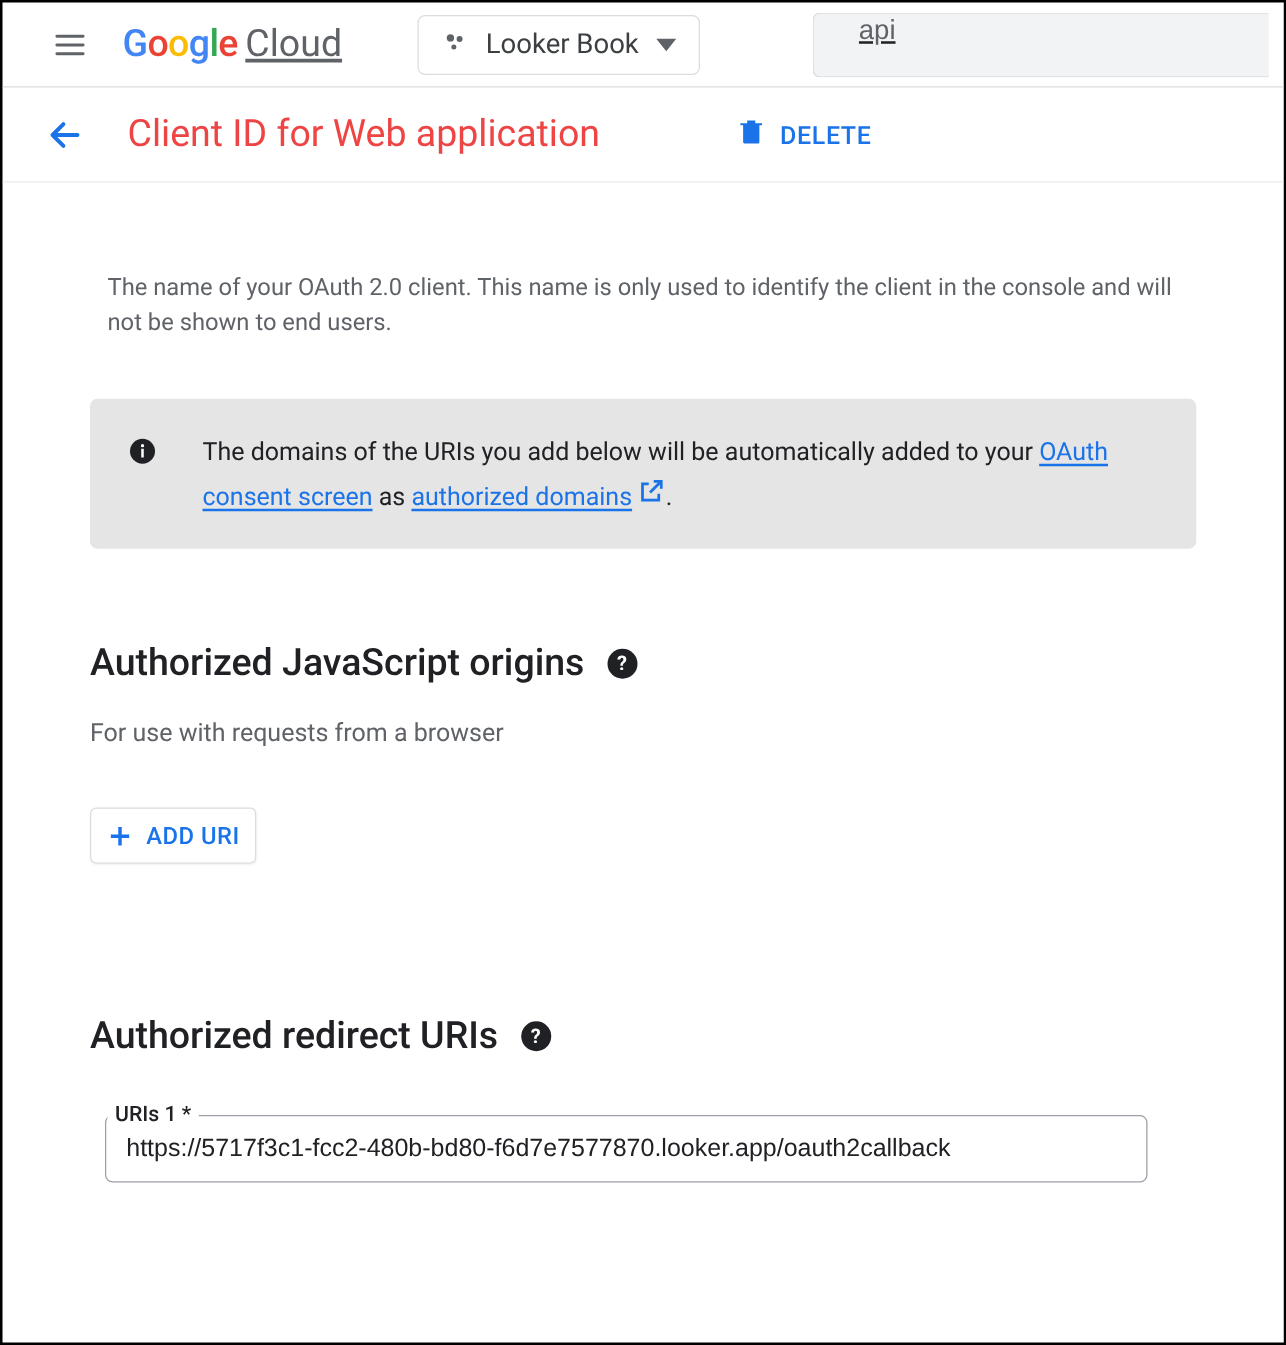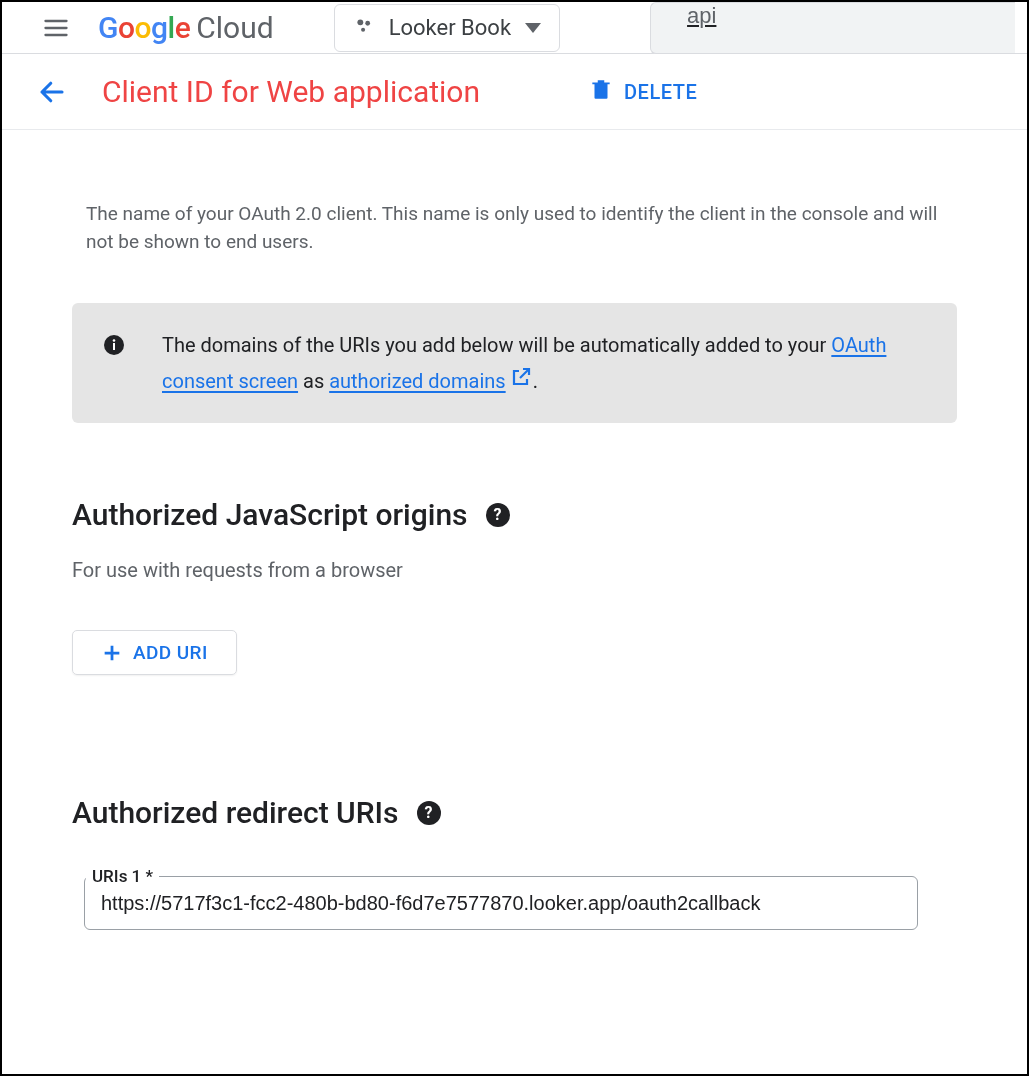--- a/index.html
+++ b/index.html
@@ -10,36 +10,36 @@
     width: 1029px;
     height: 1076px;
     border: 2px solid #000;
     overflow: hidden;
   }
 
   
   .topbar {
     display: flex;
     align-items: center;
-    height: 52px;
+    height: 68px;
     padding: 0 12px 0 32px;
     border-bottom: 1px solid #dadce0;
     gap: 20px;
   }
   .hamburger {
     width: 44px; height: 44px;
     display: flex; align-items: center; justify-content: center;
     cursor: pointer;
   }
   .hamburger svg { width: 28px; height: 28px; }
 
   .logo { display: flex; align-items: baseline; cursor: pointer; user-select: none; }
   .logo-google { font-size: 30px; font-weight: 500; letter-spacing: -0.5px; }
   .g1{color:#4285F4}.g2{color:#EA4335}.g3{color:#FBBC05}.g4{color:#4285F4}.g5{color:#34A853}.g6{color:#EA4335}
-  .logo-cloud { font-size: 30px; color:#5f6368; margin-left: 6px; font-weight: 400;}
+  .logo-cloud { font-size: 30px; color:#5f6368; margin-left: 6px; font-weight: 400; text-decoration: underline;}
 
   .project-picker {
     display: flex; align-items: center;
     height: 48px;
     border: 1px solid #dadce0;
     border-radius: 6px;
     padding: 0 18px;
     gap: 14px;
     cursor: pointer;
     margin-left: 40px;
@@ -129,21 +129,21 @@
     width: 24px; height: 24px; border-radius: 50%;
     background:#202124; color:#fff;
     display: inline-flex; align-items: center; justify-content: center;
     font-size: 16px; font-weight: 700; cursor: pointer;
   }
   .section-sub { font-size: 20px; color:#5f6368; margin-top: 26px; }
 
   .add-uri-btn {
     display: inline-flex; align-items: center; gap: 10px;
     border: 1px solid #dadce0; border-radius: 5px;
-    padding: 10px 28px;
+    padding: 10px 12px;
     color:#1a73e8; font-size: 19px; font-weight: 500;
     letter-spacing: 0.4px;
     cursor: pointer; margin-top: 48px;
     box-shadow: 0 1px 2px rgba(0,0,0,.06);
   }
   .add-uri-btn svg { width: 22px; height: 22px; stroke:#1a73e8; stroke-width: 3; }
 
   .uri-field { position: relative; margin-top: 46px; width: 846px; padding-left: 12px; }
   .uri-field .field-input { height: 54px; font-size: 20px; }
 </style>

